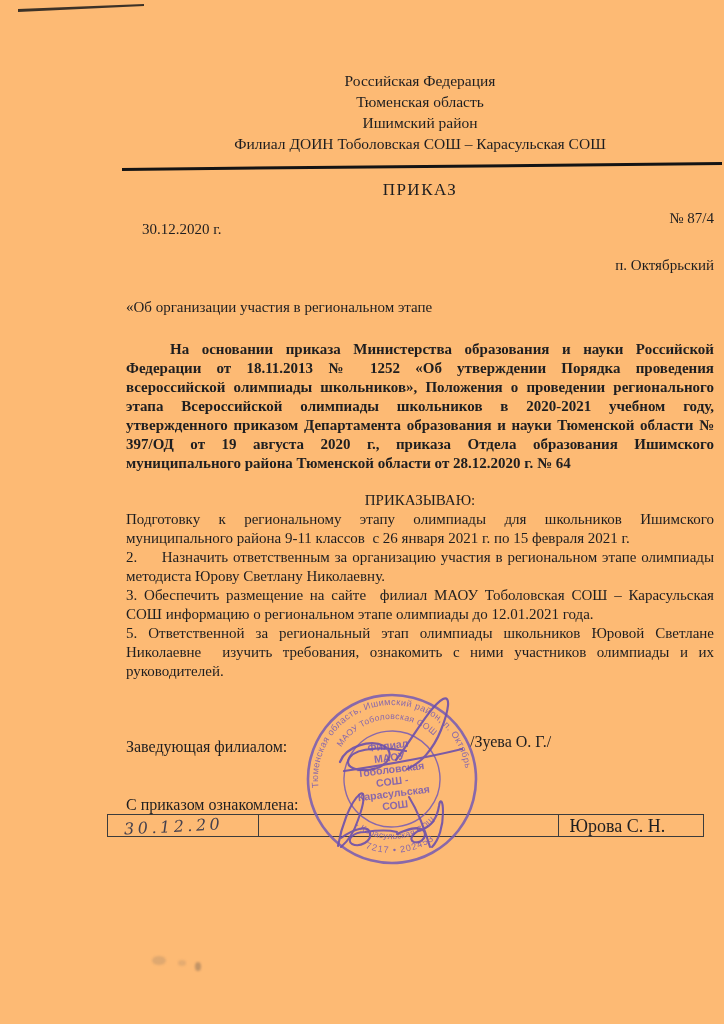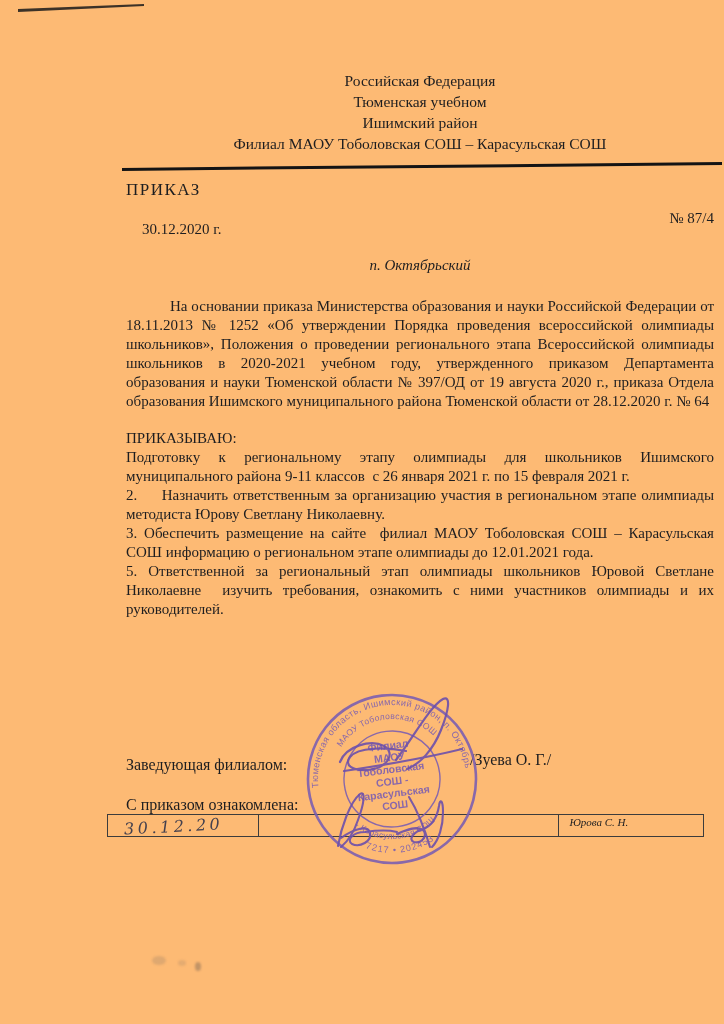--- a/index.html
+++ b/index.html
@@ -17,45 +17,45 @@
     font-size:15px;line-height:19px;
   }
   .doc-header{text-align:center;line-height:21px;font-size:15.5px;}
   .doc-header div{white-space:nowrap;}
   .rule{
     height:2.6px;background:#141414;
     margin:11px -8px 0 -4px;
     transform:rotate(-0.55deg);
   }
   .doc-title{
-    font-size:17px;letter-spacing:1.5px;
+    text-align:center;font-size:17px;letter-spacing:1.5px;
     margin-top:12px;
   }
   .meta{position:relative;height:50px;margin-top:4px;}
   .doc-number{position:absolute;right:0;top:6px;}
   .doc-date{position:absolute;left:16px;top:17px;}
-  .place{text-align:center;margin-top:3px;font-style:italic;}
+  .place{text-align:right;margin-top:3px;}
   .subject{margin-top:21px;line-height:22px;}
   .preamble{
-    margin:22px 0 0 0;text-align:justify;text-indent:44px;
+    margin:22px 0 0 0;text-align:justify;text-indent:44px;font-weight:bold;
   }
-  .order-heading{margin-top:18px;}
+  .order-heading{margin-top:18px;text-align:center;}
   .order-items p{margin:0;text-align:justify;}
-  .sign-row{position:absolute;left:126px;top:756px;width:588px;}
+  .sign-row{position:absolute;left:126px;top:738px;width:588px;}
   .sign-name{position:absolute;left:344px;top:-5px;}
   .ack-label{position:absolute;left:126px;top:796px;}
   .ack-table{
     position:absolute;left:107px;top:814px;width:597px;
     display:flex;border:1.2px solid #3c3c3c;height:23px;
     box-sizing:border-box;background:transparent;
   }
   .ack-cell{box-sizing:border-box;height:100%;}
   .ack-cell.c1{width:152px;border-right:1.2px solid #3c3c3c;}
   .ack-cell.c2{width:301px;border-right:1.2px solid #3c3c3c;}
-  .ack-cell.c3{width:144px;padding:1px 0 0 10px;font-size:11px;font-style:italic;}
+  .ack-cell.c3{width:144px;padding:1px 0 0 10px;font-size:18px;}
   .hand-date{
     display:inline-block;margin:2px 0 0 16px;
     font-style:italic;font-size:16px;letter-spacing:3.5px;
     color:#45414e;transform:rotate(-3deg);
     font-family:"DejaVu Serif",serif;
   }
   .stamp-wrap{position:absolute;left:301px;top:688px;width:182px;height:182px;pointer-events:none;}
   .stamp-wrap svg{display:block;}
   .sig1{position:absolute;left:316px;top:692px;pointer-events:none;}
   .sig2{position:absolute;left:312px;top:790px;pointer-events:none;}
@@ -71,37 +71,38 @@
 <div class="page">
 
   <svg class="artifact-top" width="130" height="12" viewBox="0 0 130 12">
     <polygon points="2,7 128,2 128,4 2,10" fill="#1a1a1a" opacity="0.85"></polygon>
   </svg>
 
   <div class="content">
 
     <div class="doc-header">
       <div>Российская Федерация</div>
-      <div>Тюменская учебном</div>
+      <div>Тюменская область</div>
       <div>Ишимский район</div>
-      <div>Филиал МАОУ Тоболовская СОШ – Карасульская СОШ</div>
+      <div>Филиал ДОИН Тоболовская СОШ – Карасульская СОШ</div>
     </div>
 
     <div class="rule"></div>
 
     <div class="doc-title">ПРИКАЗ</div>
 
     <div class="meta">
       <span class="doc-number">№ 87/4</span>
       <span class="doc-date">30.12.2020 г.</span>
     </div>
 
     <div class="place">п. Октябрьский</div>
 
     <div class="subject">
+      <div>«Об организации участия в региональном этапе</div>
     </div>
 
     <p class="preamble">На основании приказа Министерства образования и науки Российской Федерации от 18.11.2013 № 1252 «Об утверждении Порядка проведения всероссийской олимпиады школьников», Положения о проведении регионального этапа Всероссийской олимпиады школьников в 2020-2021 учебном году, утвержденного приказом Департамента образования и науки Тюменской области № 397/ОД от 19 августа 2020 г., приказа Отдела образования Ишимского муниципального района Тюменской области от 28.12.2020 г. № 64</p>
 
     <div class="order-heading">ПРИКАЗЫВАЮ:</div>
 
     <div class="order-items">
       <p>Подготовку к региональному этапу олимпиады для школьников Ишимского муниципального района 9-11 классов&nbsp; с 26 января 2021 г. по 15 февраля 2021 г.</p>
       <p>2.&nbsp;&nbsp;&nbsp;&nbsp;&nbsp;Назначить ответственным за организацию участия в региональном этапе олимпиады методиста Юрову Светлану Николаевну.</p>
       <p>3. Обеспечить размещение на сайте&nbsp; филиал МАОУ Тоболовская СОШ – Карасульская СОШ информацию о региональном этапе олимпиады до 12.01.2021 года.</p>

